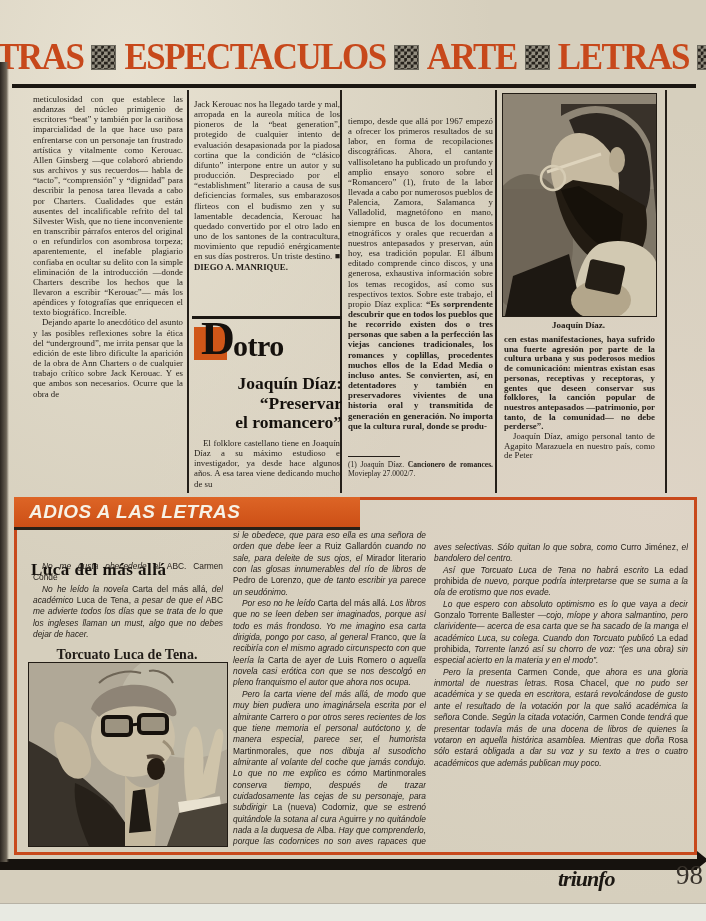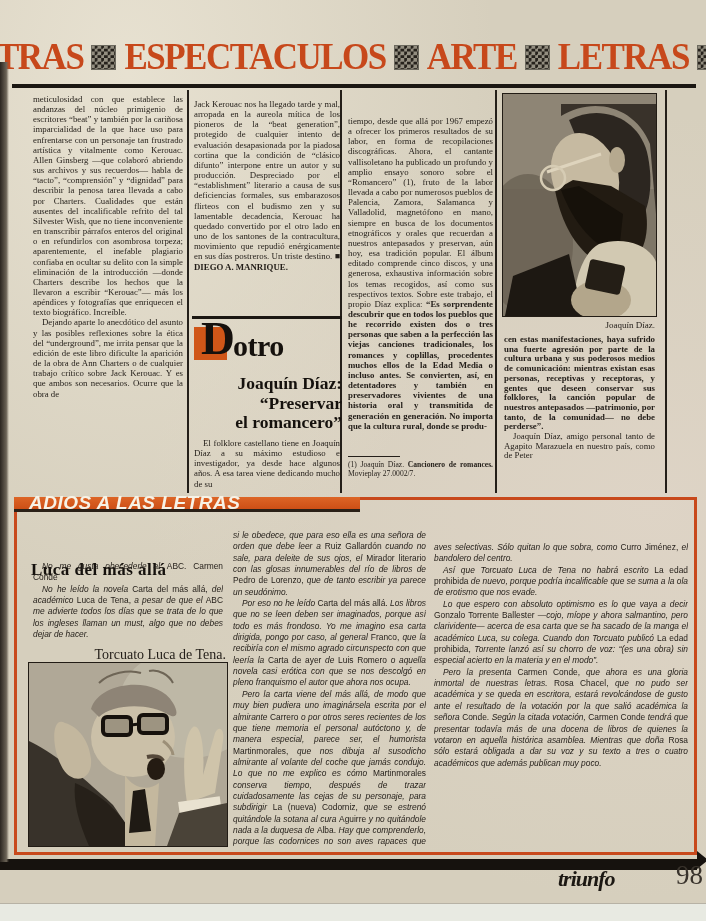--- a/index.html
+++ b/index.html
@@ -24,26 +24,26 @@
   .bseg{font-weight:bold;}
   .useg{font-style:normal;}
   
   .drule{position:absolute;left:192px;top:316px;width:150px;height:3px;background:#1b1712;}
   .dsq{position:absolute;left:194px;top:327px;width:33px;height:33px;background:#d05618;}
   .dletter{position:absolute;left:201px;top:315px;font-weight:bold;font-size:47px;line-height:47px;color:#15110d;}
   .drest{position:absolute;left:233px;top:329px;font-weight:bold;font-size:30px;letter-spacing:-.5px;color:#15110d;}
   .dsub{position:absolute;left:190px;top:374px;width:152px;text-align:right;font-weight:bold;font-size:17.5px;line-height:19.5px;color:#15110d;}
   
   .photo{position:absolute;border:1px solid #221c15;background:#847c6c;overflow:hidden;}
-  .cap{position:absolute;text-align:right;font-weight:normal;font-size:9px;color:#221d18;}
+  .cap{position:absolute;text-align:center;font-weight:bold;font-size:9px;color:#221d18;}
   .fnrule{position:absolute;left:348px;top:456px;width:52px;height:1px;background:#241f1a;}
   .fnote{position:absolute;left:348px;top:460px;width:145px;font-size:7.6px;line-height:9px;text-align:justify;}
   
   .abox{position:absolute;left:14px;top:497px;width:677px;height:352px;border:3px solid #c8491c;}
-  .abanner{position:absolute;left:14px;top:497px;width:346px;height:15px;background:linear-gradient(#dd6526,#cd4f16);
+  .abanner{position:absolute;left:14px;top:497px;width:346px;height:33px;background:linear-gradient(#dd6526,#cd4f16);
            border-bottom:3px solid #2a2017;display:flex;align-items:center;padding-left:15px;box-sizing:border-box;}
   .abanner span{font-family:"Liberation Sans",sans-serif;font-style:italic;font-weight:bold;font-size:19px;letter-spacing:.5px;color:#f7f2e6;}
   .headline{position:absolute;left:31px;top:560px;font-weight:bold;font-size:17px;letter-spacing:.5px;color:#15110d;white-space:nowrap;}
   .bcol{position:absolute;font-family:"Liberation Sans",sans-serif;font-style:italic;font-size:8.4px;line-height:11.35px;text-align:justify;overflow:hidden;color:#211c17;}
   .bcol p{margin:0;}
   
   .blackbar{position:absolute;left:0;top:859px;width:697px;height:11px;background:#16120e;}
   .arrow{position:absolute;left:697px;top:851px;width:0;height:0;border-left:11px solid #16120e;border-top:9px solid transparent;border-bottom:9px solid transparent;}
   .logo{position:absolute;left:558px;top:866px;font-weight:bold;font-style:italic;font-size:22px;letter-spacing:-1px;color:#1c1813;}
   .pageno{position:absolute;left:676px;top:860px;font-size:27px;color:#39332c;}
@@ -163,21 +163,21 @@
     </svg>
   </div>
 
   <div class="bcol" style="left:233px;top:530px;width:193px;height:318px;">
       <p><span>si le obedece, que para eso ella es una señora de orden que debe leer a </span><span class="useg">Ruiz Gallardón</span><span> cuando no sale, para deleite de sus ojos, el </span><span class="useg">Mirador literario</span><span> con las glosas innumerables del río de libros de </span><span class="useg">Pedro de Lorenzo,</span><span> que de tanto escribir ya parece un seudónimo.</span></p>
       <p class="ind"><span>Por eso no he leído </span><span class="useg">Carta del más allá.</span><span> Los libros que no se leen deben ser imaginados, porque así todo es más frondoso. Yo me imagino esa carta dirigida, pongo por caso, al general </span><span class="useg">Franco,</span><span> que la recibiría con el mismo agrado circunspecto con que leería la </span><span class="useg">Carta de ayer</span><span> de </span><span class="useg">Luis Romero</span><span> o aquella novela casi erótica con que se nos descolgó en pleno franquismo el autor que ahora nos ocupa.</span></p>
       <p class="ind"><span>Pero la carta viene del más allá, de modo que muy bien pudiera uno imaginársela escrita por el almirante </span><span class="useg">Carrero</span><span> o por otros seres recientes de los que tiene memoria el personal autóctono y, de manera especial, parece ser, el humorista </span><span class="useg">Martinmorales,</span><span> que nos dibuja al susodicho almirante al volante del coche que jamás condujo. Lo que no me explico es cómo </span><span class="useg">Martinmorales</span><span> conserva tiempo, después de trazar cuidadosamente las cejas de su personaje, para subdirigir </span><span class="useg">La (nueva) Codorniz,</span><span> que se estrenó quitándole la sotana al cura </span><span class="useg">Aguirre</span><span> y no quitándole nada a la duquesa de </span><span class="useg">Alba.</span><span> Hay que comprenderlo, porque las codornices no son aves rapaces que andan por ahí quitándole todo a todo el mundo. Son</span></p>
     </div>
   <div class="bcol" style="left:434px;top:530px;width:254px;height:318px;padding-top:12px;box-sizing:border-box;">
       <p><span>aves selectivas. Sólo quitan lo que sobra, como </span><span class="useg">Curro Jiménez,</span><span> el bandolero del centro.</span></p>
-      <p class="ind"><span>Así que Torcuato Luca de Tena no habrá escrito </span><span class="useg">La edad prohibida</span><span> de nuevo, porque podría incalificable que se suma a la ola de erotismo que nos evade.</span></p>
+      <p class="ind"><span>Así que Torcuato Luca de Tena no habrá escrito </span><span class="useg">La edad prohibida</span><span> de nuevo, porque podría interpretarse que se suma a la ola de erotismo que nos evade.</span></p>
       <p class="ind"><span>Lo que espero con absoluto optimismo es lo que vaya a decir </span><span class="useg">Gonzalo Torrente Ballester</span><span> —cojo, míope y ahora salmantino, pero clarividente— acerca de esa carta que se ha sacado de la manga el académico Luca, su colega. Cuando don Torcuato publicó </span><span class="useg">La edad prohibida,</span><span> Torrente lanzó así su chorro de voz: “(es una obra) sin especial acierto en la materia y en el modo”.</span></p>
       <p class="ind"><span>Pero la presenta </span><span class="useg">Carmen Conde,</span><span> que ahora es una gloria inmortal de nuestras letras. </span><span class="useg">Rosa Chacel,</span><span> que no pudo ser académica y se queda en escritora, estará revolcándose de gusto ante el resultado de la votación por la que salió académica la señora </span><span class="useg">Conde.</span><span> Según la citada votación, </span><span class="useg">Carmen Conde</span><span> tendrá que presentar todavía más de una docena de libros de quienes la votaron en aquella histórica asamblea. Mientras que doña </span><span class="useg">Rosa</span><span> sólo estará obligada a dar su voz y su texto a tres o cuatro académicos que además publican muy poco.</span></p>
     </div>
 
   <div class="blackbar"></div>
   <div class="arrow"></div>
   <div class="logo">triunfo</div>
   <div class="pageno">98</div>
   <div class="leftedge"></div>
   <div class="bottomstrip"></div>

